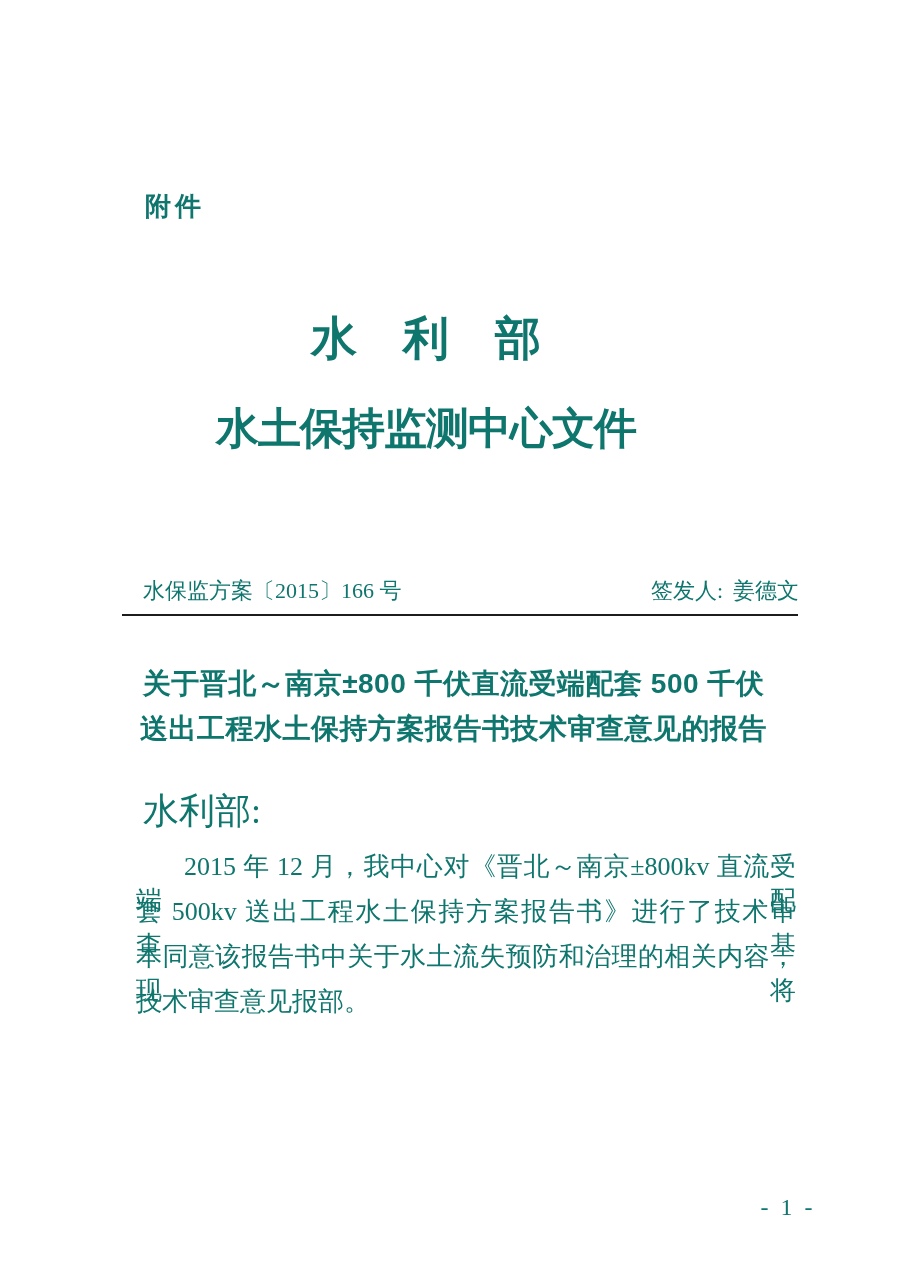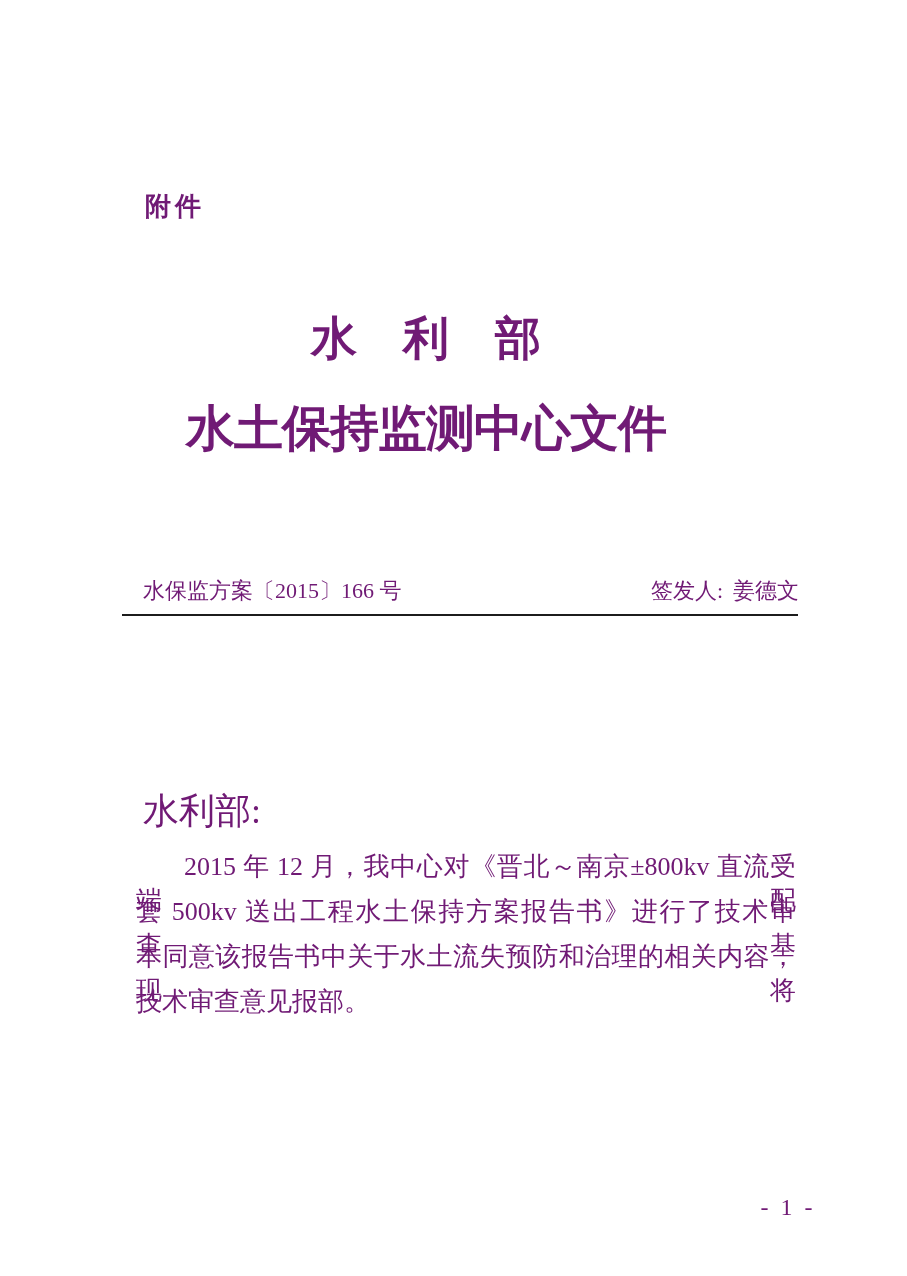--- a/index.html
+++ b/index.html
@@ -6,21 +6,21 @@
     margin: 0;
     padding: 0;
     background: #e8e8e8;
   }
   .page {
     position: relative;
     width: 907px;
     height: 1276px;
     margin: 0 auto;
     background: #ffffff;
-    color: #701a75;
+    color: #0f766e;
     font-family: "Liberation Serif", serif;
     overflow: hidden;
   }
   .attachment {
     position: absolute;
     left: 145px;
     top: 189px;
     font-family: "Liberation Sans", sans-serif;
     font-weight: bold;
     font-size: 26px;
@@ -36,21 +36,21 @@
     font-size: 46px;
     line-height: 50px;
   }
   .org-line2 {
     position: absolute;
     left: 0;
     right: 55px;
     top: 400px;
     text-align: center;
     font-weight: bold;
-    font-size: 49px;
+    font-size: 43px;
     line-height: 58px;
     letter-spacing: -1px;
   }
   .meta-row {
     position: absolute;
     left: 143px;
     top: 576px;
     width: 656px;
     display: flex;
     justify-content: space-between;
@@ -125,20 +125,24 @@
 
   <div class="meta-row">
     <span>水保监方案〔2015〕166 号</span>
     <span>
       <span class="issuer-label">签发人:</span><span>姜德文</span>
     </span>
   </div>
 
   <div class="header-rule"></div>
 
+  <div class="doc-title">
+    <div>关于晋北～南京±800 千伏直流受端配套 500 千伏</div>
+    <div>送出工程水土保持方案报告书技术审查意见的报告</div>
+  </div>
 
   <div class="salutation">水利部:</div>
 
   <div class="body-para">
     <div class="body-line first">2015 年 12 月，我中心对《晋北～南京±800kv 直流受端配</div>
     <div class="body-line">套 500kv 送出工程水土保持方案报告书》进行了技术审查，基</div>
     <div class="body-line">本同意该报告书中关于水土流失预防和治理的相关内容，现将</div>
     <div class="body-line last">技术审查意见报部。</div>
   </div>
 

